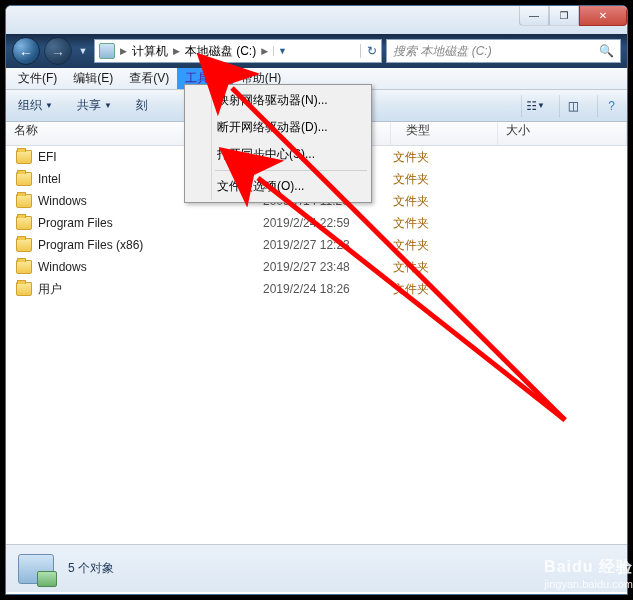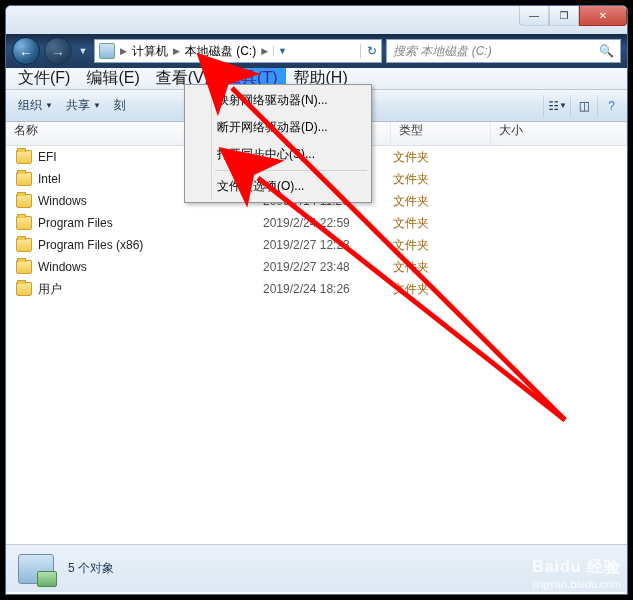--- a/index.html
+++ b/index.html
@@ -18,35 +18,35 @@
 .navbtn.fwd { background: radial-gradient(circle at 30% 30%,#5a7a98,#2a4560 60%,#18283a); opacity: .7; }
 .dd { width: 14px; color: #cfe3f5; font-size: 9px; text-align: center; }
 .addr { flex: 1; height: 24px; background: #fff; border: 1px solid #8ba6c0; display: flex; align-items: center; padding: 0 4px; font-size: 12px; gap: 2px; }
 .addr .ic { width: 16px; height: 16px; background: linear-gradient(#d0e4f5,#8fb8d8); border: 1px solid #6a8; border-radius: 2px; }
 .addr .sep { color: #666; padding: 0 3px; font-size: 9px; }
 .addr .ref { margin-left: auto; border-left: 1px solid #ccc; padding-left: 6px; color: #2a5e8e; }
 .addr .refdd { border-left: 1px solid #ccc; padding: 0 4px; color: #2a5e8e; font-size: 9px; }
 .search { width: 235px; height: 24px; background: #fff; border: 1px solid #8ba6c0; display: flex; align-items: center; padding: 0 6px; font-size: 12px; color: #888; font-style: italic; gap: 45px; }
 .search .mag { margin-left: auto; font-style: normal; color: #2a5e8e; }
 
-.menubar { height: 22px; background: linear-gradient(#f7fafd,#e8eff7); border-bottom: 1px solid #c0cad5; display: flex; align-items: stretch; font-size: 16px; padding-left: 4px; }
+.menubar { height: 22px; background: linear-gradient(#f7fafd,#e8eff7); border-bottom: 1px solid #c0cad5; display: flex; align-items: stretch; font-size: 12px; padding-left: 4px; }
 .menuitem { padding: 0 8px; display: flex; align-items: center; color: #1a1a1a; }
 .menuitem.active { background: #3399ff; color: #4c1d95; }
 
-.toolbar { height: 32px; background: linear-gradient(#f2f7fc,#dce8f4 50%,#cfe0f0); border-bottom: 1px solid #b0c0d0; display: flex; align-items: center; font-size: 12px; color: #1e395b; padding: 0 8px; gap: 5px; }
+.toolbar { height: 32px; background: linear-gradient(#f2f7fc,#dce8f4 50%,#cfe0f0); border-bottom: 1px solid #b0c0d0; display: flex; align-items: center; font-size: 12px; color: #1e395b; padding: 0 8px; gap: 16px; }
 .tb-item { display: flex; align-items: center; gap: 3px; padding: 2px 4px; }
 .tb-item .caret { font-size: 8px; color: #1e395b; }
 .tb-spacer { flex: 1; }
 .tb-icon { width: 22px; height: 22px; display: flex; align-items: center; justify-content: center; border-left: 1px solid rgba(0,0,0,.1); padding-left: 6px; color: #1e395b; }
 
 .colhdr { height: 24px; background: linear-gradient(#fdfdfe,#f0f3f7); border-bottom: 1px solid #d8dee5; display: flex; font-size: 12px; color: #333; }
 .colhdr > div { padding: 0 8px; border-right: 1px solid #e5e9ee; }
 .c-name { width: 255px; }
 .c-date { width: 130px; }
-.c-type { width: 100px; }
+.c-type { width: 100px; margin-left: 7px; }
 .c-size { flex: 1; }
 
 .filelist { height: 398px; background: #fff; overflow: auto; font-size: 12px; }
 .row { display: flex; align-items: center; height: 22px; padding-left: 10px; color: #222; }
 .row .ficon { width: 16px; height: 14px; background: linear-gradient(#fce79a,#f0c94e); border: 1px solid #d0a030; border-radius: 1px 1px 2px 2px; margin-right: 6px; position: relative; }
 .row .ficon::before { content: ""; position: absolute; top: -3px; left: 0; width: 7px; height: 3px; background: #f0c94e; border: 1px solid #d0a030; border-bottom: none; border-radius: 1px 1px 0 0; }
 .row .fname { width: 225px; }
 .row .fdate { width: 130px; color: #555; }
 .row .ftype { width: 100px; color: #a16207; }
 
@@ -54,21 +54,21 @@
 .statusbar .bigicon { width: 36px; height: 30px; background: linear-gradient(#d0e4f5,#8fb8d8); border: 1px solid #6a8fb0; border-radius: 3px; position: relative; }
 .statusbar .bigicon::after { content: ""; position: absolute; right: -4px; bottom: -4px; width: 18px; height: 14px; background: linear-gradient(#b0e0b0,#6ab06a); border: 1px solid #4a8a4a; border-radius: 2px; }
 
 .dropdown { position: absolute; left: 184px; top: 84px; width: 188px; background: #f0f0f0; border: 1px solid #979797; box-shadow: 2px 2px 4px rgba(0,0,0,.25); font-size: 12px; padding: 2px; }
 .dropdown .dd-item { padding: 5px 10px 5px 30px; color: #000; position: relative; }
 .dropdown .dd-sep { height: 1px; background: #d0d0d0; margin: 2px 2px 2px 28px; }
 .dropdown::before { content: ""; position: absolute; left: 26px; top: 2px; bottom: 2px; width: 1px; background: #d7d7d7; }
 
 .arrow { position: absolute; pointer-events: none; }
 
-.watermark { position: absolute; right: 12px; bottom: 10px; color: #fff; font-size: 11px; opacity: .85; text-align: right; font-family: Arial; }
+.watermark { position: absolute; right: 0; bottom: 10px; color: #fff; font-size: 11px; opacity: .85; text-align: right; font-family: Arial; }
 .watermark .big { font-size: 16px; font-weight: bold; letter-spacing: 1px; }
 </style>
 </head>
 <body>
 
 <div class="window">
 
   <div class="titlebar">
     <div class="win-btns">
       <div class="win-btn min">—</div>

